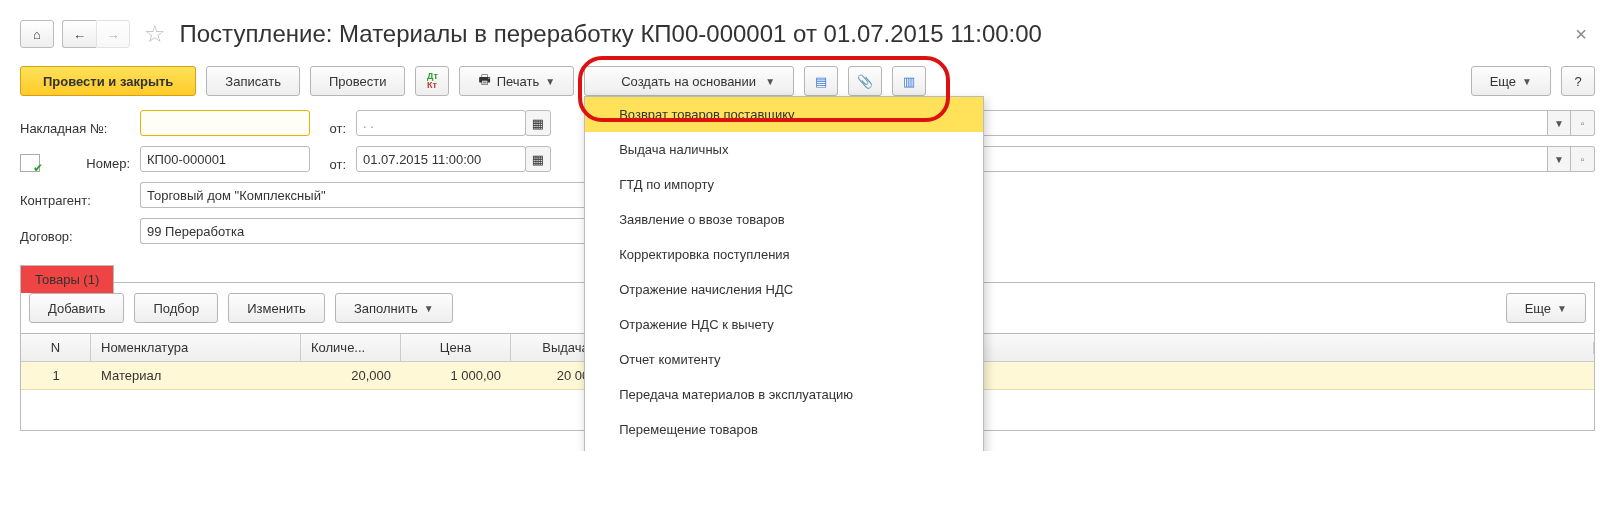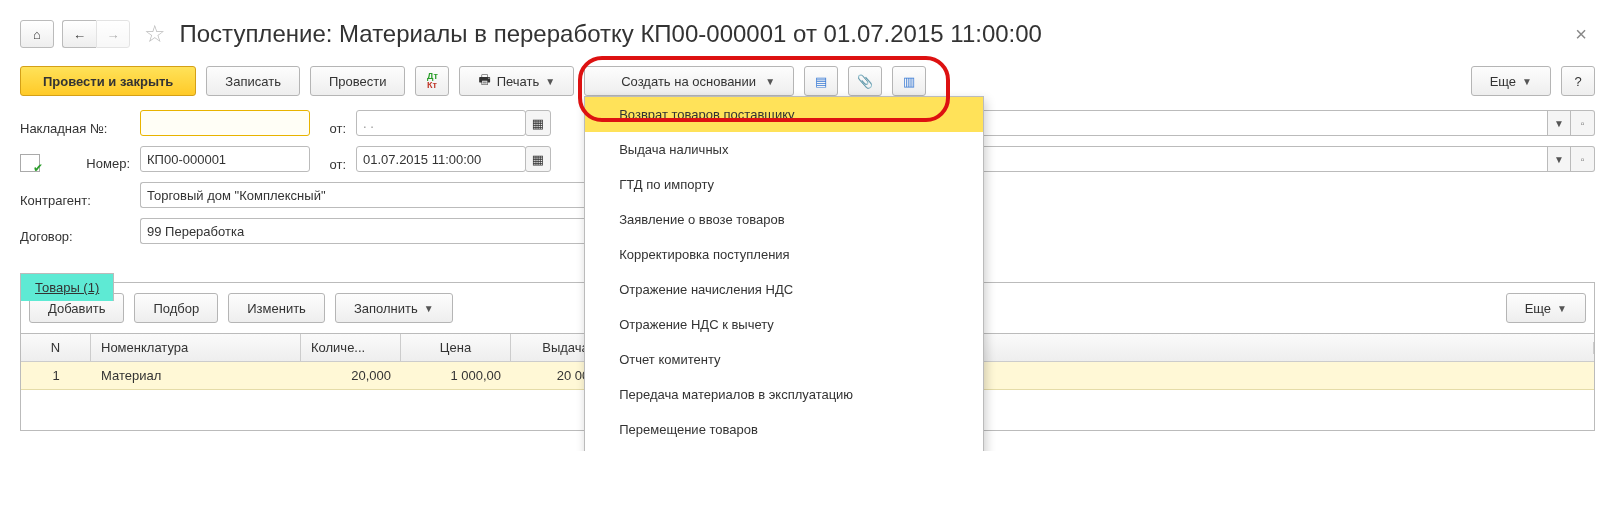--- a/index.html
+++ b/index.html
@@ -128,21 +128,21 @@
     border-bottom:1px solid #bbb;
   }
   .tab{
     padding:6px 14px;
     border:1px solid #bbb;
     border-bottom:none;
     background:#eee;
     cursor:pointer;
     margin-right:-1px;
   }
-  .tab.active{ background:#5eead4; position:relative; top:19px;text-decoration:underline;}
+  .tab.active{ background:#ef4444; position:relative; top:11px;}
   .tab-toolbar{
     display:flex;
     gap:10px;
     padding:10px 8px;
     border:1px solid #bbb;
     border-top:none;
     justify-content:center;
   }
   .table{
     border:1px solid #bbb; border-top:none;

